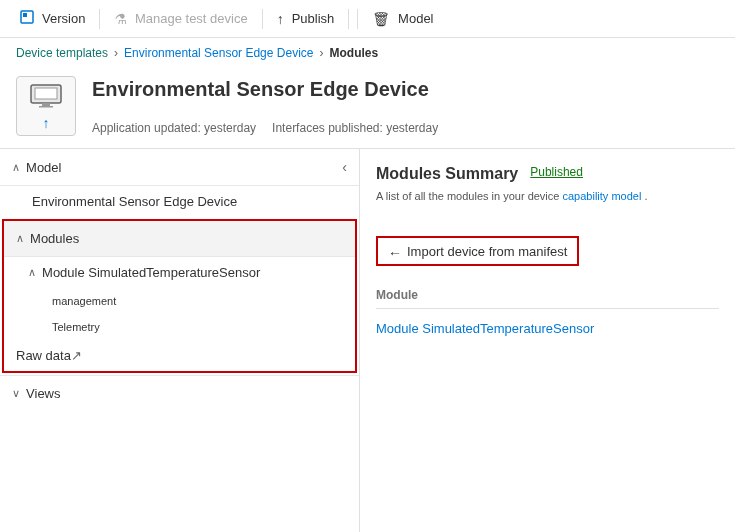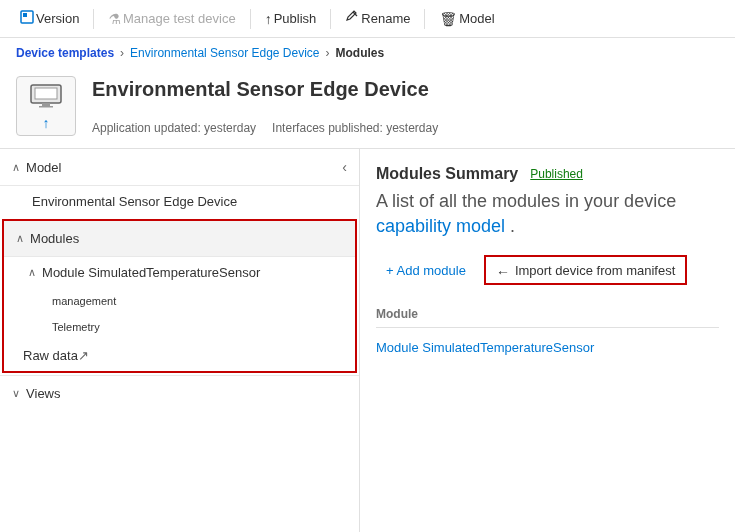--- a/index.html
+++ b/index.html
@@ -9,21 +9,21 @@
     .toolbar {
       display: flex;
       align-items: center;
       padding: 6px 12px;
       border-bottom: 1px solid #e0e0e0;
       gap: 4px;
     }
     .toolbar-item {
       display: flex;
       align-items: center;
-      gap: 2px;
+      gap: 8px;
       padding: 4px 8px;
       cursor: pointer;
       color: #333;
       font-size: 13px;
       border: none;
       background: none;
     }
     .toolbar-item.disabled { color: #aaa; cursor: default; }
     .toolbar-divider { width: 1px; height: 20px; background: #ddd; margin: 0 2px; }
     .toolbar-icon { font-size: 14px; }
@@ -137,21 +137,21 @@
     .nav-sub-item {
       padding: 7px 12px 7px 48px;
       cursor: pointer;
       font-size: 11px;
       color: #333;
     }
 
     .nav-raw-data {
       display: flex;
       align-items: center;
-      padding: 8px 12px 8px 19px;
+      padding: 8px 12px 8px 12px;
       cursor: pointer;
       font-size: 13px;
       color: #333;
     }
 
     .nav-views-header {
       display: flex;
       align-items: center;
       gap: 6px;
       padding: 10px 12px;
@@ -162,38 +162,37 @@
     }
 
     
     .right-panel {
       flex: 1;
       padding: 16px;
       overflow-y: auto;
     }
     .modules-summary-header {
       display: flex;
-      align-items: center;
       gap: 12px;
       margin-bottom: 6px;
     }
     .modules-summary-title {
       font-size: 16px;
       font-weight: 600;
       color: #333;
     }
     .published-badge {
       font-size: 12px;
       color: #107c10;
       text-decoration: underline;
     }
     .modules-summary-desc {
-      font-size: 18px;
+      font-size: 11px;
       color: #555;
-      margin-bottom: 16px;
+      margin-bottom: 32px;
       line-height: 1.4;
     }
     .modules-summary-desc a {
       color: #0078d4;
       text-decoration: none;
     }
     .action-bar {
       display: flex;
       align-items: center;
       gap: 8px;
@@ -257,38 +256,29 @@
   <button class="toolbar-item disabled">
     <span class="toolbar-icon">⚗</span>
     <span>Manage test device</span>
   </button>
   <div class="toolbar-divider"></div>
   <button class="toolbar-item">
     <span class="toolbar-icon">↑</span>
     <span>Publish</span>
   </button>
   <div class="toolbar-divider"></div>
-  <button class="toolbar-item">
-    <span class="toolbar-icon">
-      <svg width="14" height="14" viewBox="0 0 14 14" fill="none">
-        <path d="M2 10l1-3 6-6 2 2-6 6-3 1z" stroke="#333" stroke-width="1.2" fill="none"></path>
-        <line x1="8" y1="2" x2="12" y2="6" stroke="#333" stroke-width="1.2"></line>
-      </svg>
-    </span>
-    <span>Rename</span>
-  </button>
   <div class="toolbar-divider"></div>
   <button class="toolbar-item">
     <span class="toolbar-icon">🗑</span>
     <span>Model</span>
   </button>
 </div>
 
 <div class="breadcrumb">
-  <span style="cursor:pointer;color:#1d4ed8;font-weight:bold;">Device templates</span>
+  <span style="cursor:pointer;color:#0f766e;">Device templates</span>
   <span class="breadcrumb-sep">›</span>
   <span style="cursor:pointer;color:#0078d4;">Environmental Sensor Edge Device</span>
   <span class="breadcrumb-sep">›</span>
   <span class="breadcrumb-current">Modules</span>
 </div>
 
 <div class="header-section">
   <div class="device-icon">
     <div class="device-icon-inner">
       <svg width="34" height="28" viewBox="0 0 34 28" fill="none">
@@ -363,23 +353,20 @@
       <span class="modules-summary-title">Modules Summary</span>
       <span class="published-badge">Published</span>
     </div>
     <p class="modules-summary-desc">
       <span>A list of all the modules in your device</span>
       <a href="#">capability model</a>
       <span>.</span>
     </p>
 
     <div class="action-bar">
-      <button class="add-module-btn">
-        <span>+ Add module</span>
-      </button>
       <button class="import-btn">
         <span style="font-size:14px;">←</span>
         <span>Import device from manifest</span>
       </button>
     </div>
 
     <div class="module-table-header">
       <span>Module</span>
     </div>
     <div class="module-row">

